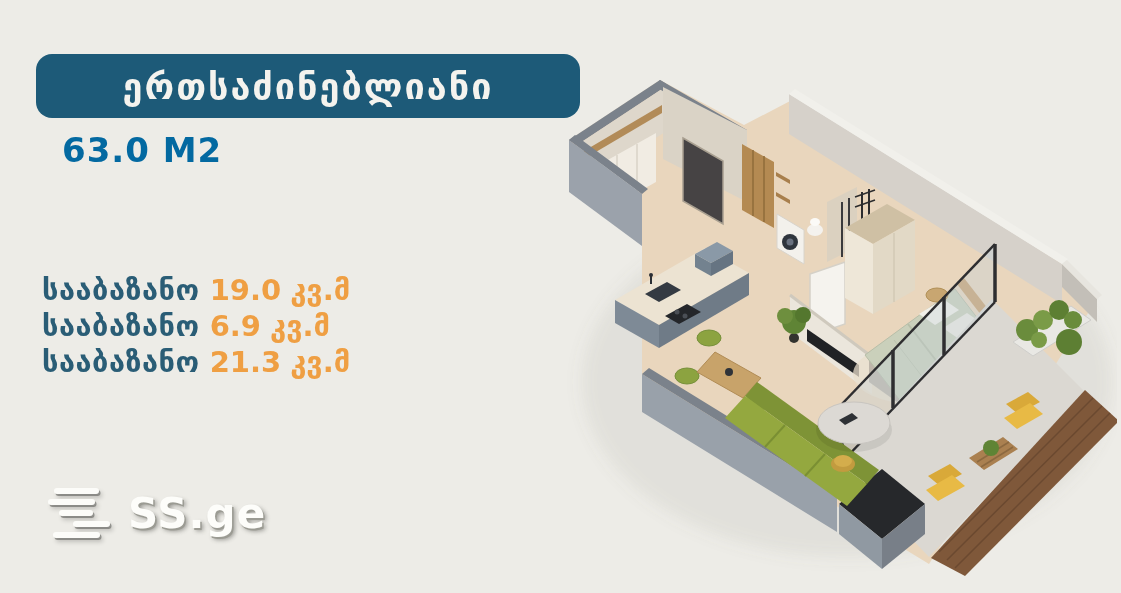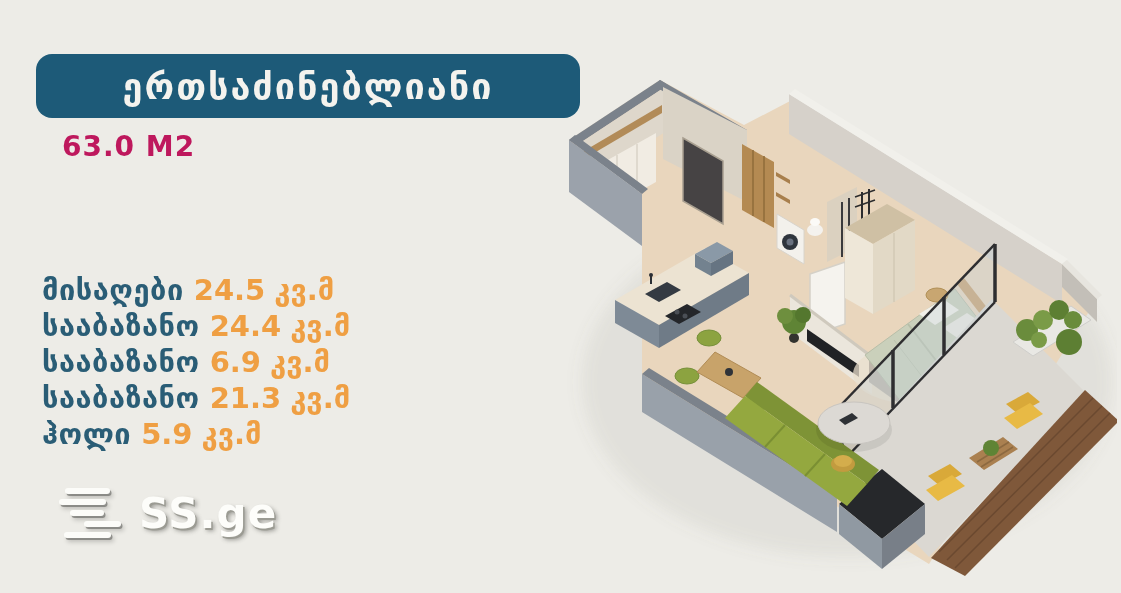--- a/index.html
+++ b/index.html
@@ -11,28 +11,28 @@
   .badge{
     position:absolute; left:36px; top:54px; width:544px; height:64px;
     background:#1d5a78; border-radius:16px;
     display:flex; align-items:center; justify-content:center;
   }
   .badge span{
     color:#f4f3ee; font-size:36px; font-weight:bold; letter-spacing:2px;
   }
   .area{
     position:absolute; left:62px; top:130px;
-    color:#be185d; font-size:28px; font-weight:bold; letter-spacing:1px;
+    color:#0369a1; font-size:34px; font-weight:bold; letter-spacing:1px;
   }
   .rooms{ position:absolute; left:42px; top:272px; }
   .room-row{ height:36px; line-height:36px; font-size:29px; font-weight:bold; white-space:nowrap;}
   .room-row .lbl{ color:#2a5d76; letter-spacing:0.5px;}
   .room-row .val{ color:#ef9f43; margin-left:10px;}
   .room-row .unit{ color:#ef9f43; margin-left:9px;}
-  .logo{ position:absolute; left:59px; top:484px; display:flex; align-items:center;}
+  .logo{ position:absolute; left:48px; top:484px; display:flex; align-items:center;}
   .logo-bars{ position:relative; width:64px; height:58px;}
   .logo-bars i{
     display:block; position:absolute; height:6px; border-radius:3px;
     background:#fcfcf9; box-shadow:1.5px 2px 0 rgba(90,90,85,.55), 3px 4px 4px rgba(60,60,55,.25);
   }
   .logo-bars i:nth-child(1){ left:6px;  top:4px;  width:45px;}
   .logo-bars i:nth-child(2){ left:0px;  top:15px; width:47px;}
   .logo-bars i:nth-child(3){ left:11px; top:26px; width:34px;}
   .logo-bars i:nth-child(4){ left:25px; top:37px; width:37px;}
   .logo-bars i:nth-child(5){ left:5px;  top:48px; width:47px;}
@@ -49,33 +49,27 @@
 <div id="stage">
 
   <div class="badge">
     <span>ერთსაძინებლიანი</span>
   </div>
 
   <div class="area">63.0 M2</div>
 
   <div class="rooms">
     <div class="room-row">
-      <span class="lbl">მისაღები</span><span class="val">24.5</span><span class="unit">კვ.მ</span>
-    </div>
-    <div class="room-row">
-      <span class="lbl">სააბაზანო</span><span class="val">24.4</span><span class="unit">კვ.მ</span>
+      <span class="lbl">სააბაზანო</span><span class="val">19.0</span><span class="unit">კვ.მ</span>
     </div>
     <div class="room-row">
       <span class="lbl">სააბაზანო</span><span class="val">6.9</span><span class="unit">კვ.მ</span>
     </div>
     <div class="room-row">
       <span class="lbl">სააბაზანო</span><span class="val">21.3</span><span class="unit">კვ.მ</span>
-    </div>
-    <div class="room-row">
-      <span class="lbl">ჰოლი</span><span class="val">5.9</span><span class="unit">კვ.მ</span>
     </div>
   </div>
 
   <div class="logo">
     <div class="logo-bars">
         <i></i>
         <i></i>
         <i></i>
         <i></i>
         <i></i>

